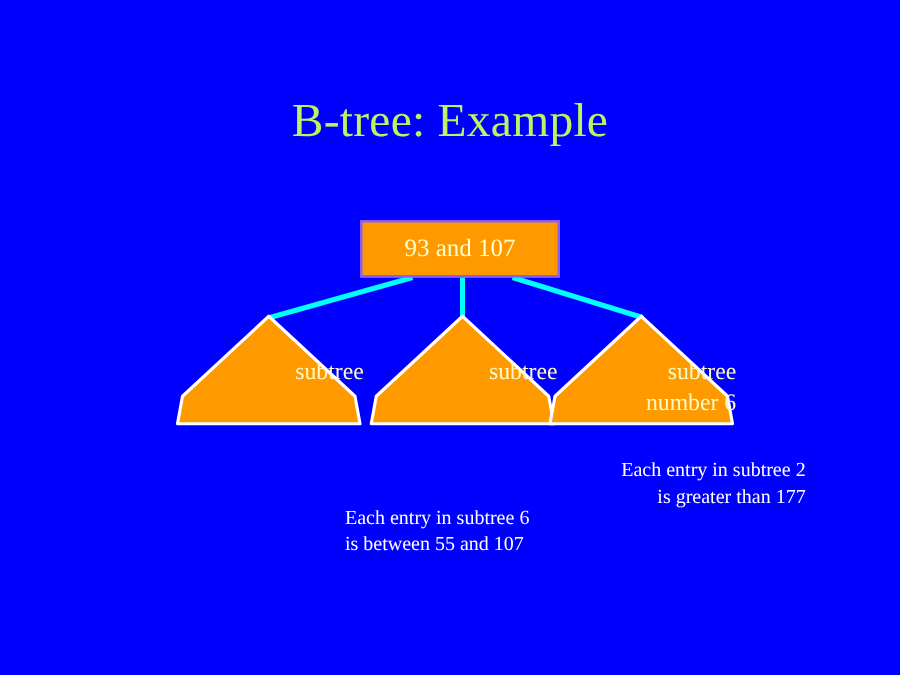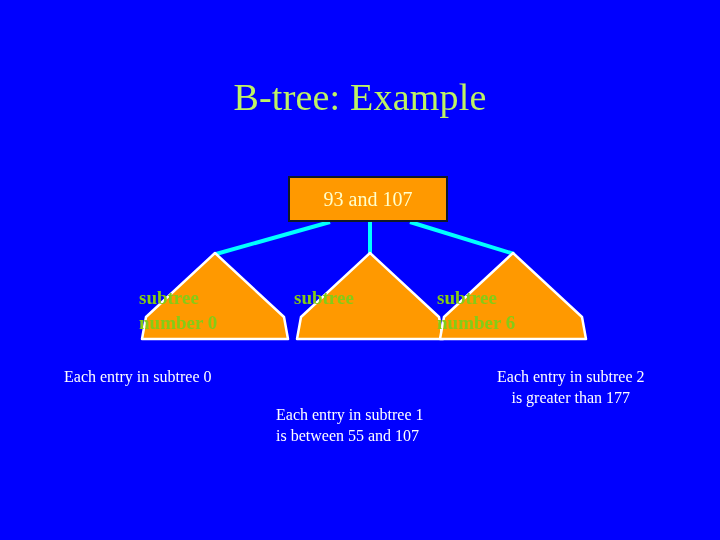--- a/index.html
+++ b/index.html
@@ -48,21 +48,21 @@
   }
 
   
   .root-node {
     position: absolute;
     left: 288px;
     top: 176px;
     width: 160px;
     height: 46px;
     background: #ff9900;
-    border: 2px solid #0f172a;
+    border: 2px solid #8b5cf6;
     box-sizing: border-box;
     display: flex;
     align-items: center;
     justify-content: center;
   }
   .root-node-label {
     color: #ffffcc;
     font-size: 20px;
     line-height: 22px;
     white-space: nowrap;
@@ -79,43 +79,42 @@
     left: 0;
     top: 0;
     width: 152px;
     height: 90px;
   }
   .subtree-label {
     position: absolute;
     left: 0;
     top: 34px;
     width: 152px;
-    text-align: left;
-    color: #84cc16;
+    text-align: right;
+    color: #fef9c3;
     font-size: 19px;
     line-height: 25px;
     white-space: nowrap;
-    font-weight: bold;
   }
 
   #subtree-0 { left: 139px; top: 251px; }
   #subtree-1 { left: 294px; top: 251px; }
   #subtree-2 { left: 437px; top: 251px; }
 
   
   .caption {
     position: absolute;
     color: #ffffff;
     font-size: 16px;
     line-height: 21px;
     white-space: nowrap;
   }
   #caption-0 { left: 64px;  top: 366px; text-align: left; }
   #caption-1 { left: 276px; top: 404px; text-align: left; }
-  #caption-2 { left: 497px; top: 366px; text-align: center; }
+  #caption-2 { left: 497px; top: 366px; text-align: right; }
   .caption-line { display: block; }
 </style>
 </head>
 <body>
 
 <div id="slide">
 
   <div class="slide-title">B-tree: Example</div>
 
   <svg class="connectors" viewBox="0 0 720 540" width="720" height="540">
@@ -127,21 +126,20 @@
   <div class="root-node">
     <span class="root-node-label">93 and 107</span>
   </div>
 
   <div class="subtree-node" id="subtree-0">
     <svg class="subtree-shape" viewBox="0 0 152 90" width="152" height="90">
       <polygon points="76,2 145,66 149,88 3,88 7,66" fill="#ff9900" stroke="#ffffff" stroke-width="2.5" stroke-linejoin="round"></polygon>
     </svg>
     <span class="subtree-label">
       <span class="caption-line">subtree</span>
-      <span class="caption-line">number 0</span>
     </span>
   </div>
 
   <div class="subtree-node" id="subtree-1">
     <svg class="subtree-shape" viewBox="0 0 152 90" width="152" height="90">
       <polygon points="76,2 145,66 149,88 3,88 7,66" fill="#ff9900" stroke="#ffffff" stroke-width="2.5" stroke-linejoin="round"></polygon>
     </svg>
     <span class="subtree-label">
       <span class="caption-line">subtree</span>
     </span>
@@ -151,25 +149,24 @@
     <svg class="subtree-shape" viewBox="0 0 152 90" width="152" height="90">
       <polygon points="76,2 145,66 149,88 3,88 7,66" fill="#ff9900" stroke="#ffffff" stroke-width="2.5" stroke-linejoin="round"></polygon>
     </svg>
     <span class="subtree-label">
       <span class="caption-line">subtree</span>
       <span class="caption-line">number 6</span>
     </span>
   </div>
 
   <div class="caption" id="caption-0">
-    <span class="caption-line">Each entry in subtree 0</span>
   </div>
 
   <div class="caption" id="caption-1">
-    <span class="caption-line">Each entry in subtree 1</span>
+    <span class="caption-line">Each entry in subtree 6</span>
     <span class="caption-line">is between 55 and 107</span>
   </div>
 
   <div class="caption" id="caption-2">
     <span class="caption-line">Each entry in subtree 2</span>
     <span class="caption-line">is greater than 177</span>
   </div>
 
 </div>
 

